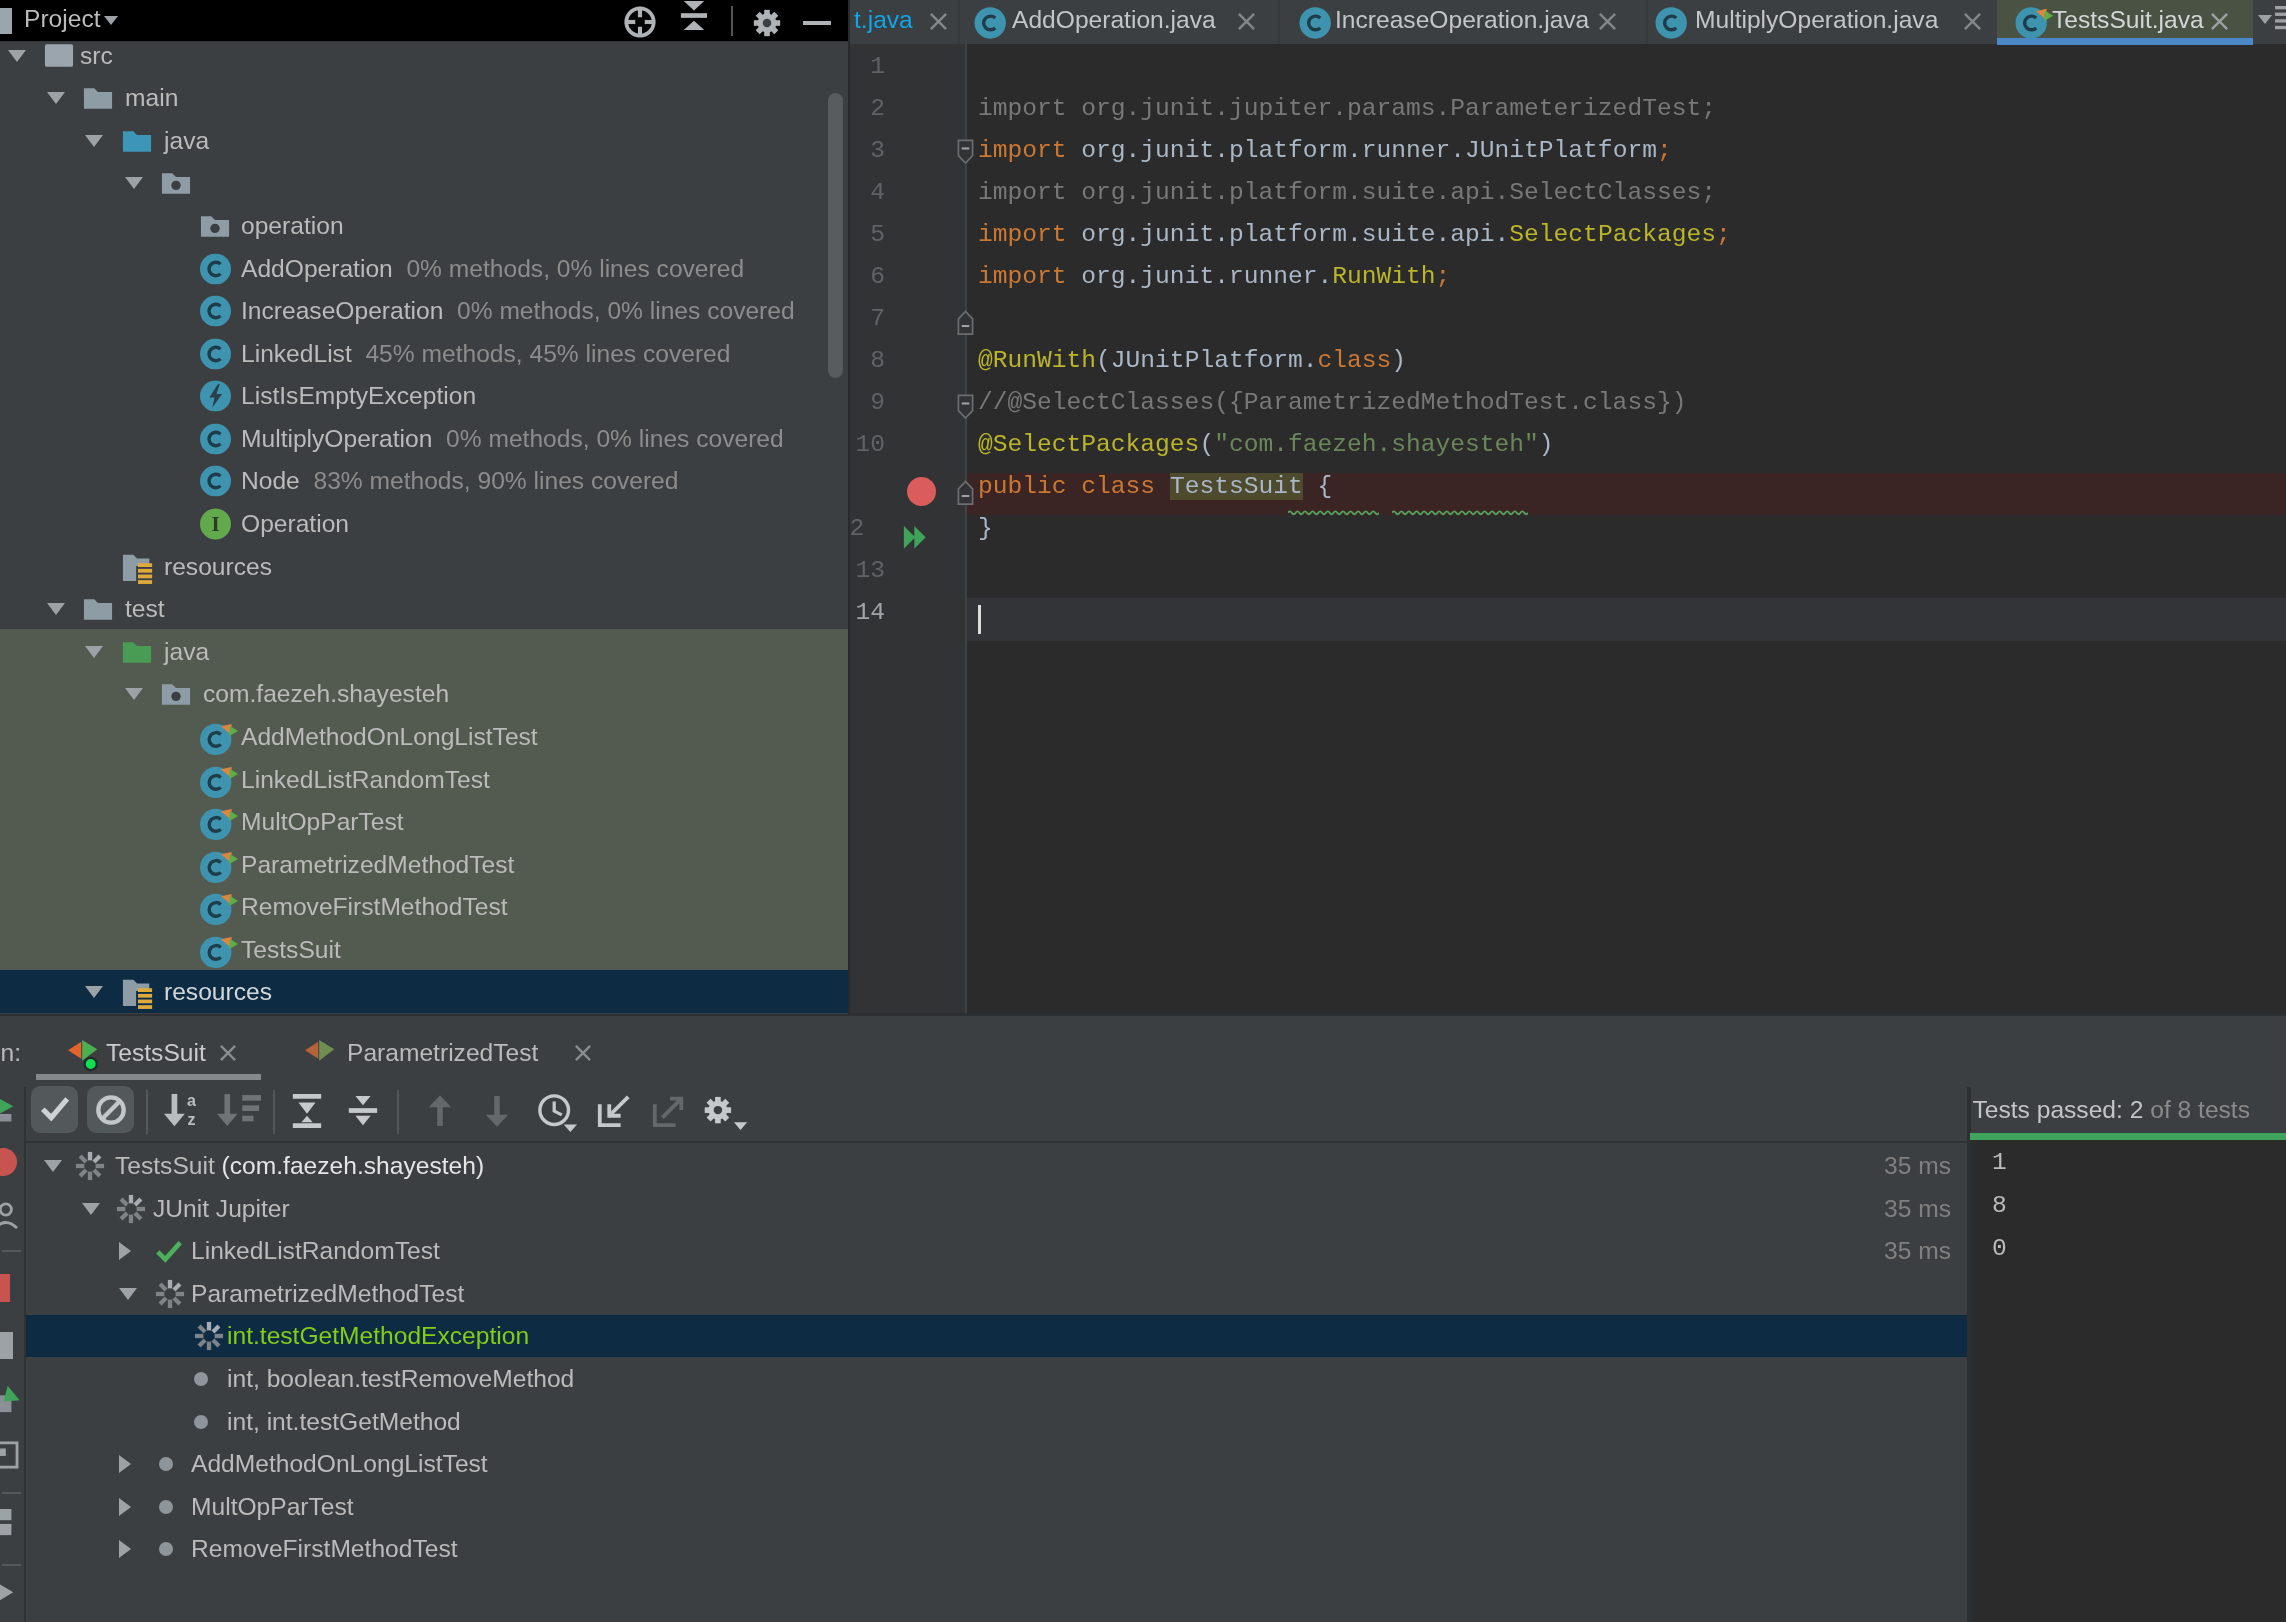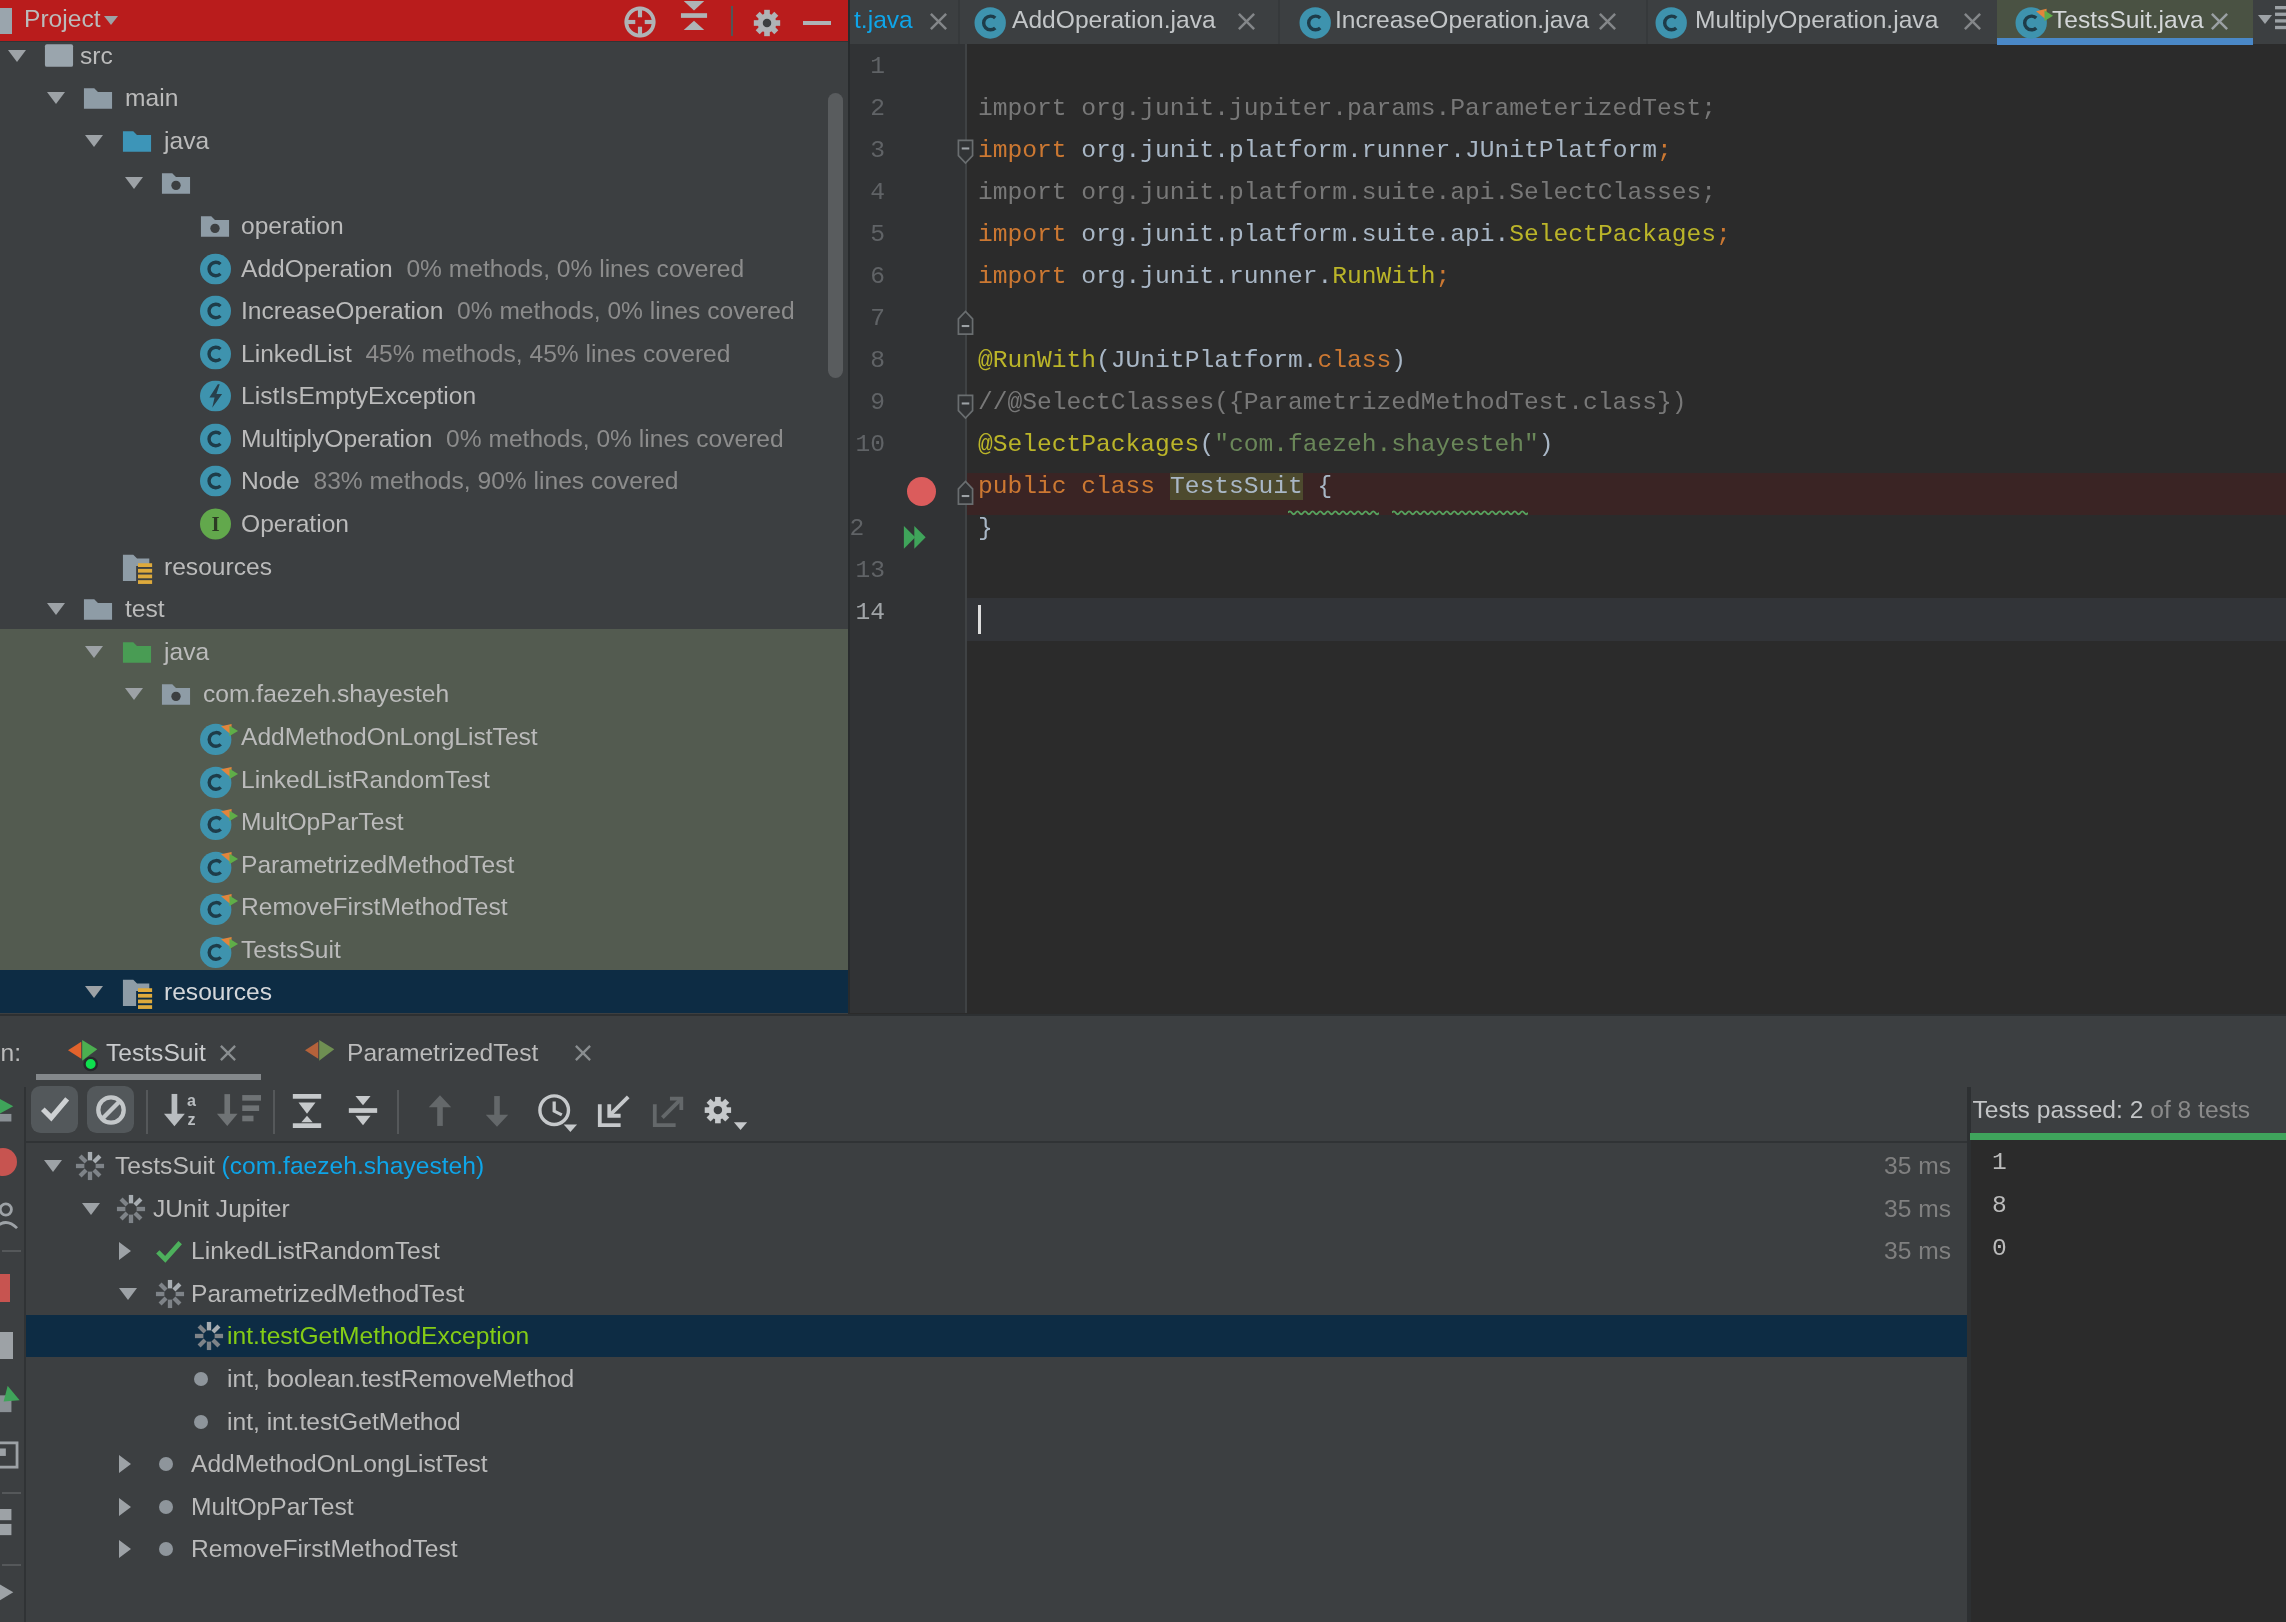--- a/index.html
+++ b/index.html
@@ -16,21 +16,21 @@
 .gicon{width:31px;height:31px;border-radius:50%;background:#62a84c;color:#2c3a23;
  font-weight:bold;font-size:21px;text-align:center;line-height:31px;font-family:"Liberation Serif",serif}
 .mono{font-family:"Liberation Mono",monospace}
 .o{color:#cc7832}.y{color:#bbb529}.gr{color:#787878}.st{color:#6a8759}
 .codeln{height:42px;white-space:pre}
 </style></head><body>
 <div id="page">
 <div class="abs" style="left:0;top:0;width:848px;height:1014px;background:#3c3f41;overflow:hidden">
 <div class="abs" style="left:0;top:629px;width:848px;height:341px;background:#535b50"></div>
 <div class="abs" style="left:0;top:970px;width:848px;height:43px;background:#0d2c44"></div>
-<div class="abs" style="left:0;top:0;width:848px;height:42px;background:#b91c1c;border-bottom:1.9px solid #313436">
+<div class="abs" style="left:0;top:0;width:848px;height:42px;background:#000000;border-bottom:1.9px solid #313436">
 <div class="abs" style="left:0;top:7.6px;width:12.3px;height:26.5px;background:#9aa5ad"></div>
 <div class="abs" style="left:24px;top:4.7px;color:#bbbbbb">Project</div>
 <div class="abs tri" style="left:104px;top:16px;border-left-width:7.6px;border-right-width:7.6px;border-top-width:9.5px"></div>
 <svg class="abs" style="left:623px;top:4.7px" width="34" height="34" viewBox="0 0 36 36">
 <circle cx="18" cy="18" r="14.5" fill="none" stroke="#afb3b6" stroke-width="4"></circle>
 <g stroke="#afb3b6" stroke-width="4.4">
 <line x1="18" y1="2" x2="18" y2="13"></line>
             <line x1="18" y1="23" x2="18" y2="34"></line>
 <line x1="2" y1="18" x2="13" y2="18"></line>
             <line x1="23" y1="18" x2="34" y2="18"></line>
@@ -548,21 +548,21 @@
             <line x1="16.0" y1="10.0" x2="16.0" y2="1.0" stroke="#a7adb2"></line>
             <line x1="20.2" y1="11.8" x2="26.6" y2="5.4" stroke="#a7adb2"></line>
             <line x1="22.0" y1="16.0" x2="31.0" y2="16.0" stroke="#7e8388"></line>
             <line x1="20.2" y1="20.2" x2="26.6" y2="26.6" stroke="#7e8388"></line>
             <line x1="16.0" y1="22.0" x2="16.0" y2="31.0" stroke="#7e8388"></line>
             <line x1="11.8" y1="20.2" x2="5.4" y2="26.6" stroke="#7e8388"></line>
             <line x1="10.0" y1="16.0" x2="1.0" y2="16.0" stroke="#7e8388"></line>
             <line x1="11.8" y1="11.8" x2="5.4" y2="5.4" stroke="#7e8388"></line>
           </g>
         </svg>
-        <span class="lbl" style="left:115px">TestsSuit<span style="color:#0ea5e9"> (com.faezeh.shayesteh)</span></span>
+        <span class="lbl" style="left:115px">TestsSuit<span style="color:#e5e5e5"> (com.faezeh.shayesteh)</span></span>
         <span style="left:1817px;width:134px;text-align:right;color:#808080">35 ms</span>
       </div>
 <div class="rrow" style="top:173px">
         <i class="tri" style="left:82px"></i>
         <svg style="left:116px" width="30" height="30" viewBox="0 0 32 32">
           <g stroke-width="4.6" stroke-linecap="butt">
             <line x1="16.0" y1="10.0" x2="16.0" y2="1.0" stroke="#a7adb2"></line>
             <line x1="20.2" y1="11.8" x2="26.6" y2="5.4" stroke="#a7adb2"></line>
             <line x1="22.0" y1="16.0" x2="31.0" y2="16.0" stroke="#7e8388"></line>
             <line x1="20.2" y1="20.2" x2="26.6" y2="26.6" stroke="#7e8388"></line>

